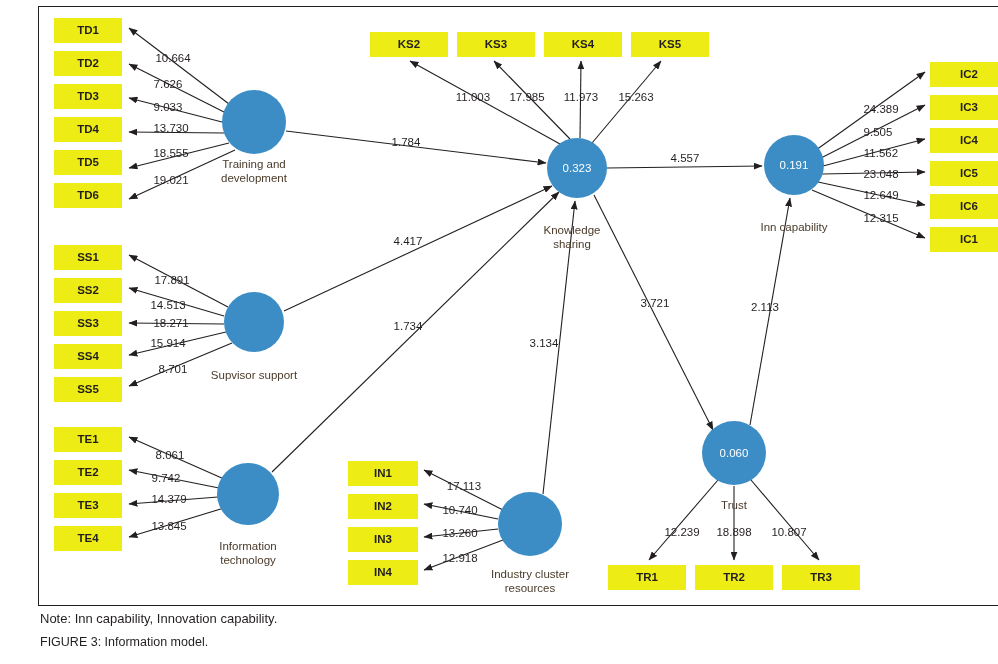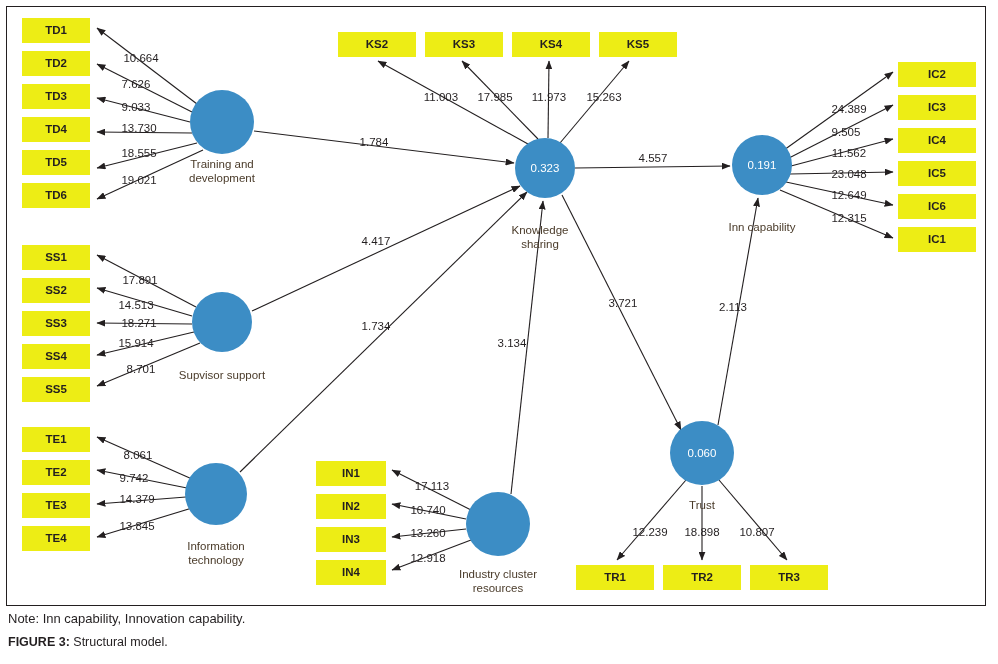--- a/index.html
+++ b/index.html
@@ -1,29 +1,29 @@
 <!DOCTYPE html>
 <html><head>
 <meta charset="utf-8">
 <style>
   html,body{margin:0;padding:0;background:#ffffff;}
   body{width:998px;height:664px;font-family:"Liberation Sans",sans-serif;overflow:hidden;}
-  #figure-wrap{position:relative;width:914px;height:664px;}
+  #figure-wrap{position:relative;width:914px;height:664px;margin-left:32px;}
   #model-frame{position:absolute;left:6px;top:6px;width:980px;height:600px;border:1.5px solid #231f20;box-sizing:border-box;background:#fff;}
   svg#model-canvas{position:absolute;left:0;top:0;width:998px;height:664px;}
   .ind-box{fill:#eded15;stroke:none;}
   .ind-label{font-family:"Liberation Sans",sans-serif;font-size:11.5px;fill:#231f20;text-anchor:middle;dominant-baseline:middle;font-weight:600;}
   .lv-circle{fill:#3c8dc5;stroke:none;}
   .lv-value{font-family:"Liberation Sans",sans-serif;font-size:11.5px;fill:#ffffff;text-anchor:middle;dominant-baseline:middle;}
   .lv-name{font-family:"Liberation Sans",sans-serif;font-size:11.5px;fill:#4a3b2a;text-anchor:middle;}
   .edge{stroke:#231f20;stroke-width:1.1;fill:none;}
   .edge-weight{font-family:"Liberation Sans",sans-serif;font-size:11.5px;fill:#231f20;text-anchor:middle;}
   .caption-note{position:absolute;left:8px;top:611px;font-size:13px;color:#231f20;font-family:"Liberation Sans",sans-serif;}
   .caption-fig{position:absolute;left:8px;top:635px;font-size:12.5px;color:#231f20;font-family:"Liberation Sans",sans-serif;}
-  .caption-fig b{font-weight:bold;}
+  .caption-fig b{font-weight:normal;}
 </style>
 </head>
 <body>
 
 <div id="figure-wrap">
 
   <div id="model-frame"></div>
 
   <svg id="model-canvas" viewBox="0 0 998 664">
     <defs>
@@ -352,16 +352,16 @@
         <text x="512" y="347" class="edge-weight">3.134</text>
         <text x="653" y="162" class="edge-weight">4.557</text>
         <text x="623" y="307" class="edge-weight">3.721</text>
         <text x="733" y="311" class="edge-weight">2.113</text>
       </g>
   </svg>
 
   <div class="caption-note">Note: Inn capability, Innovation capability.</div>
   <div class="caption-fig">
     <b>FIGURE 3:</b>
-    <span>Structural model.</span>
+    <span>Information model.</span>
   </div>
 
 </div>
 
 </body></html>

